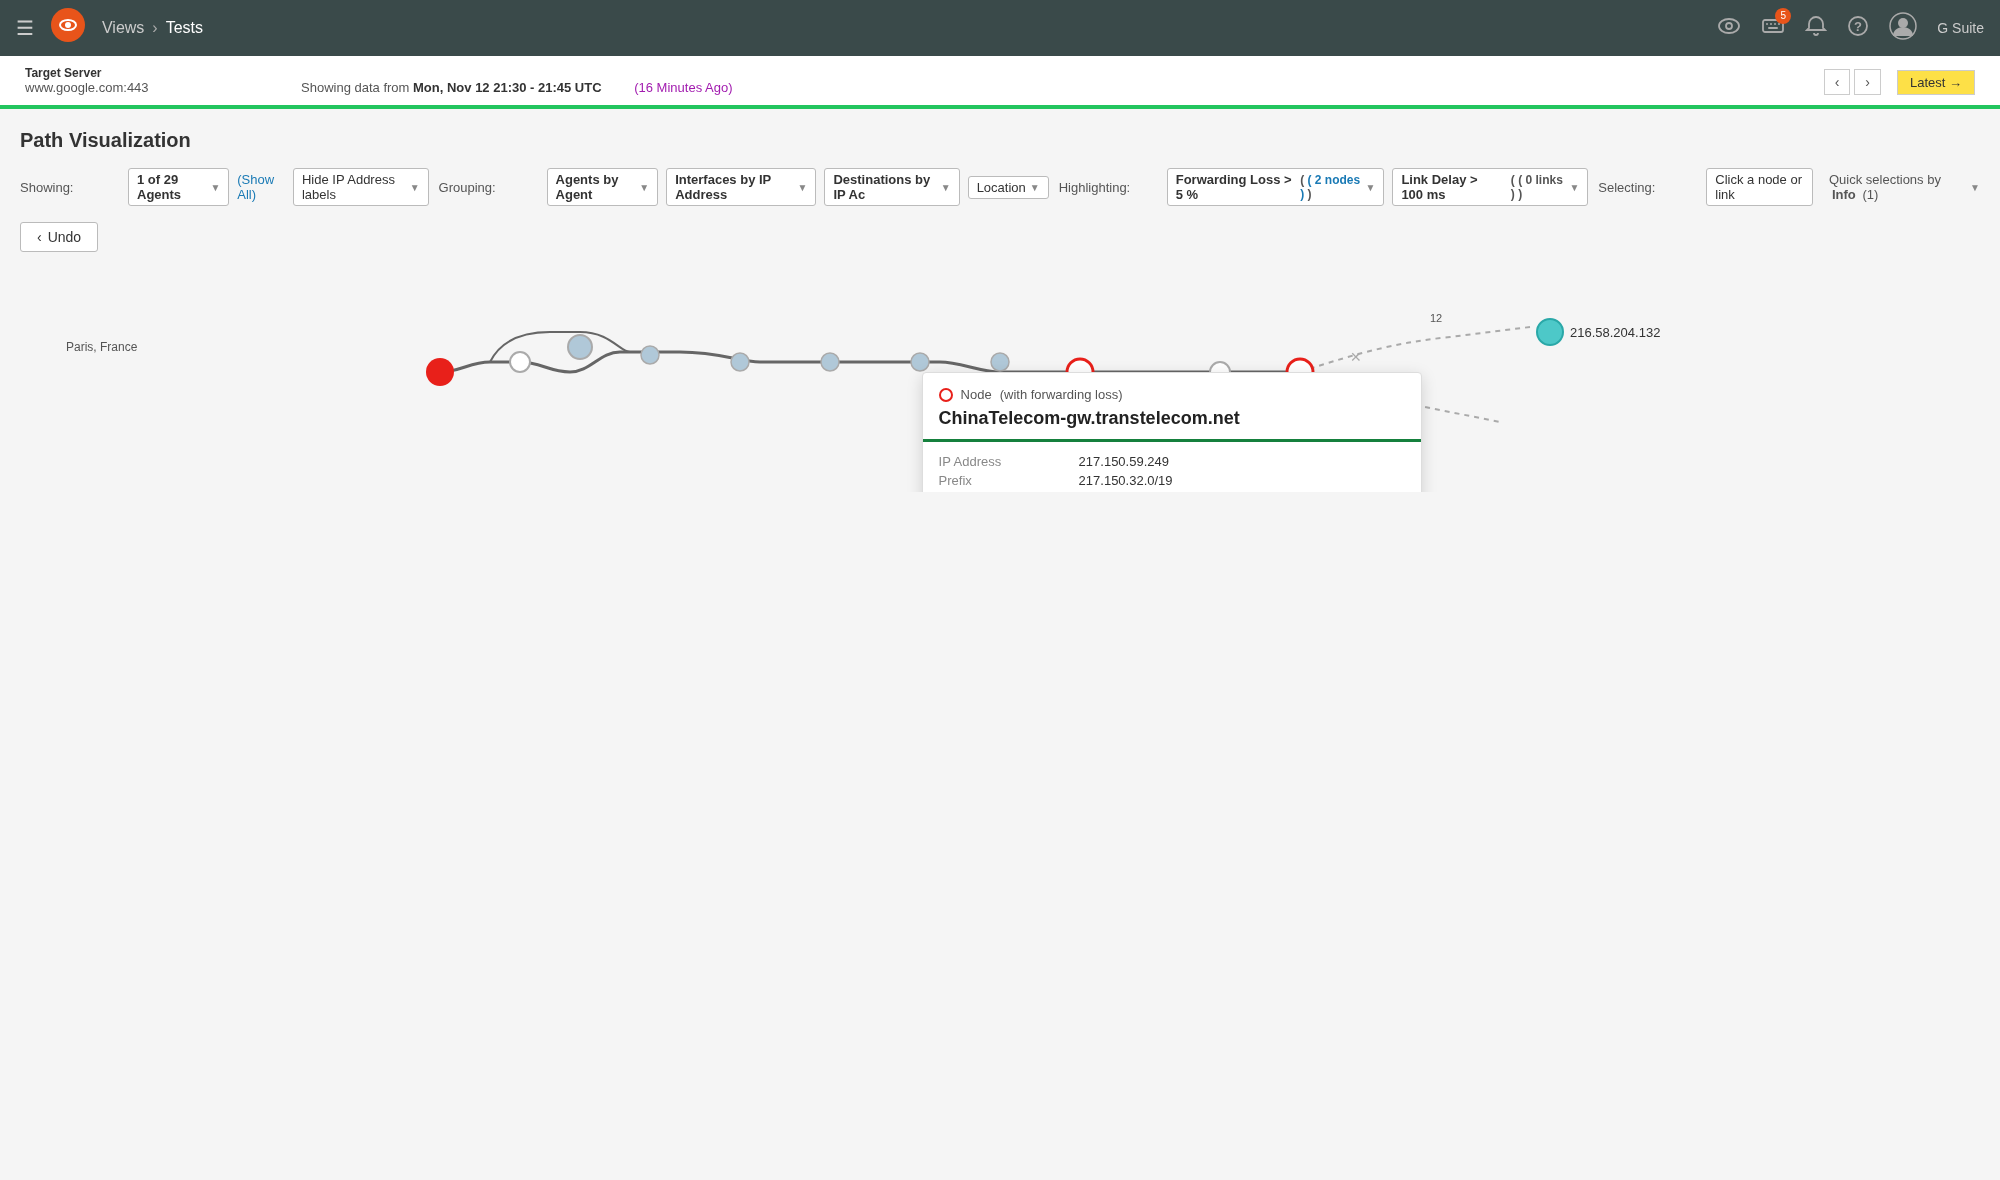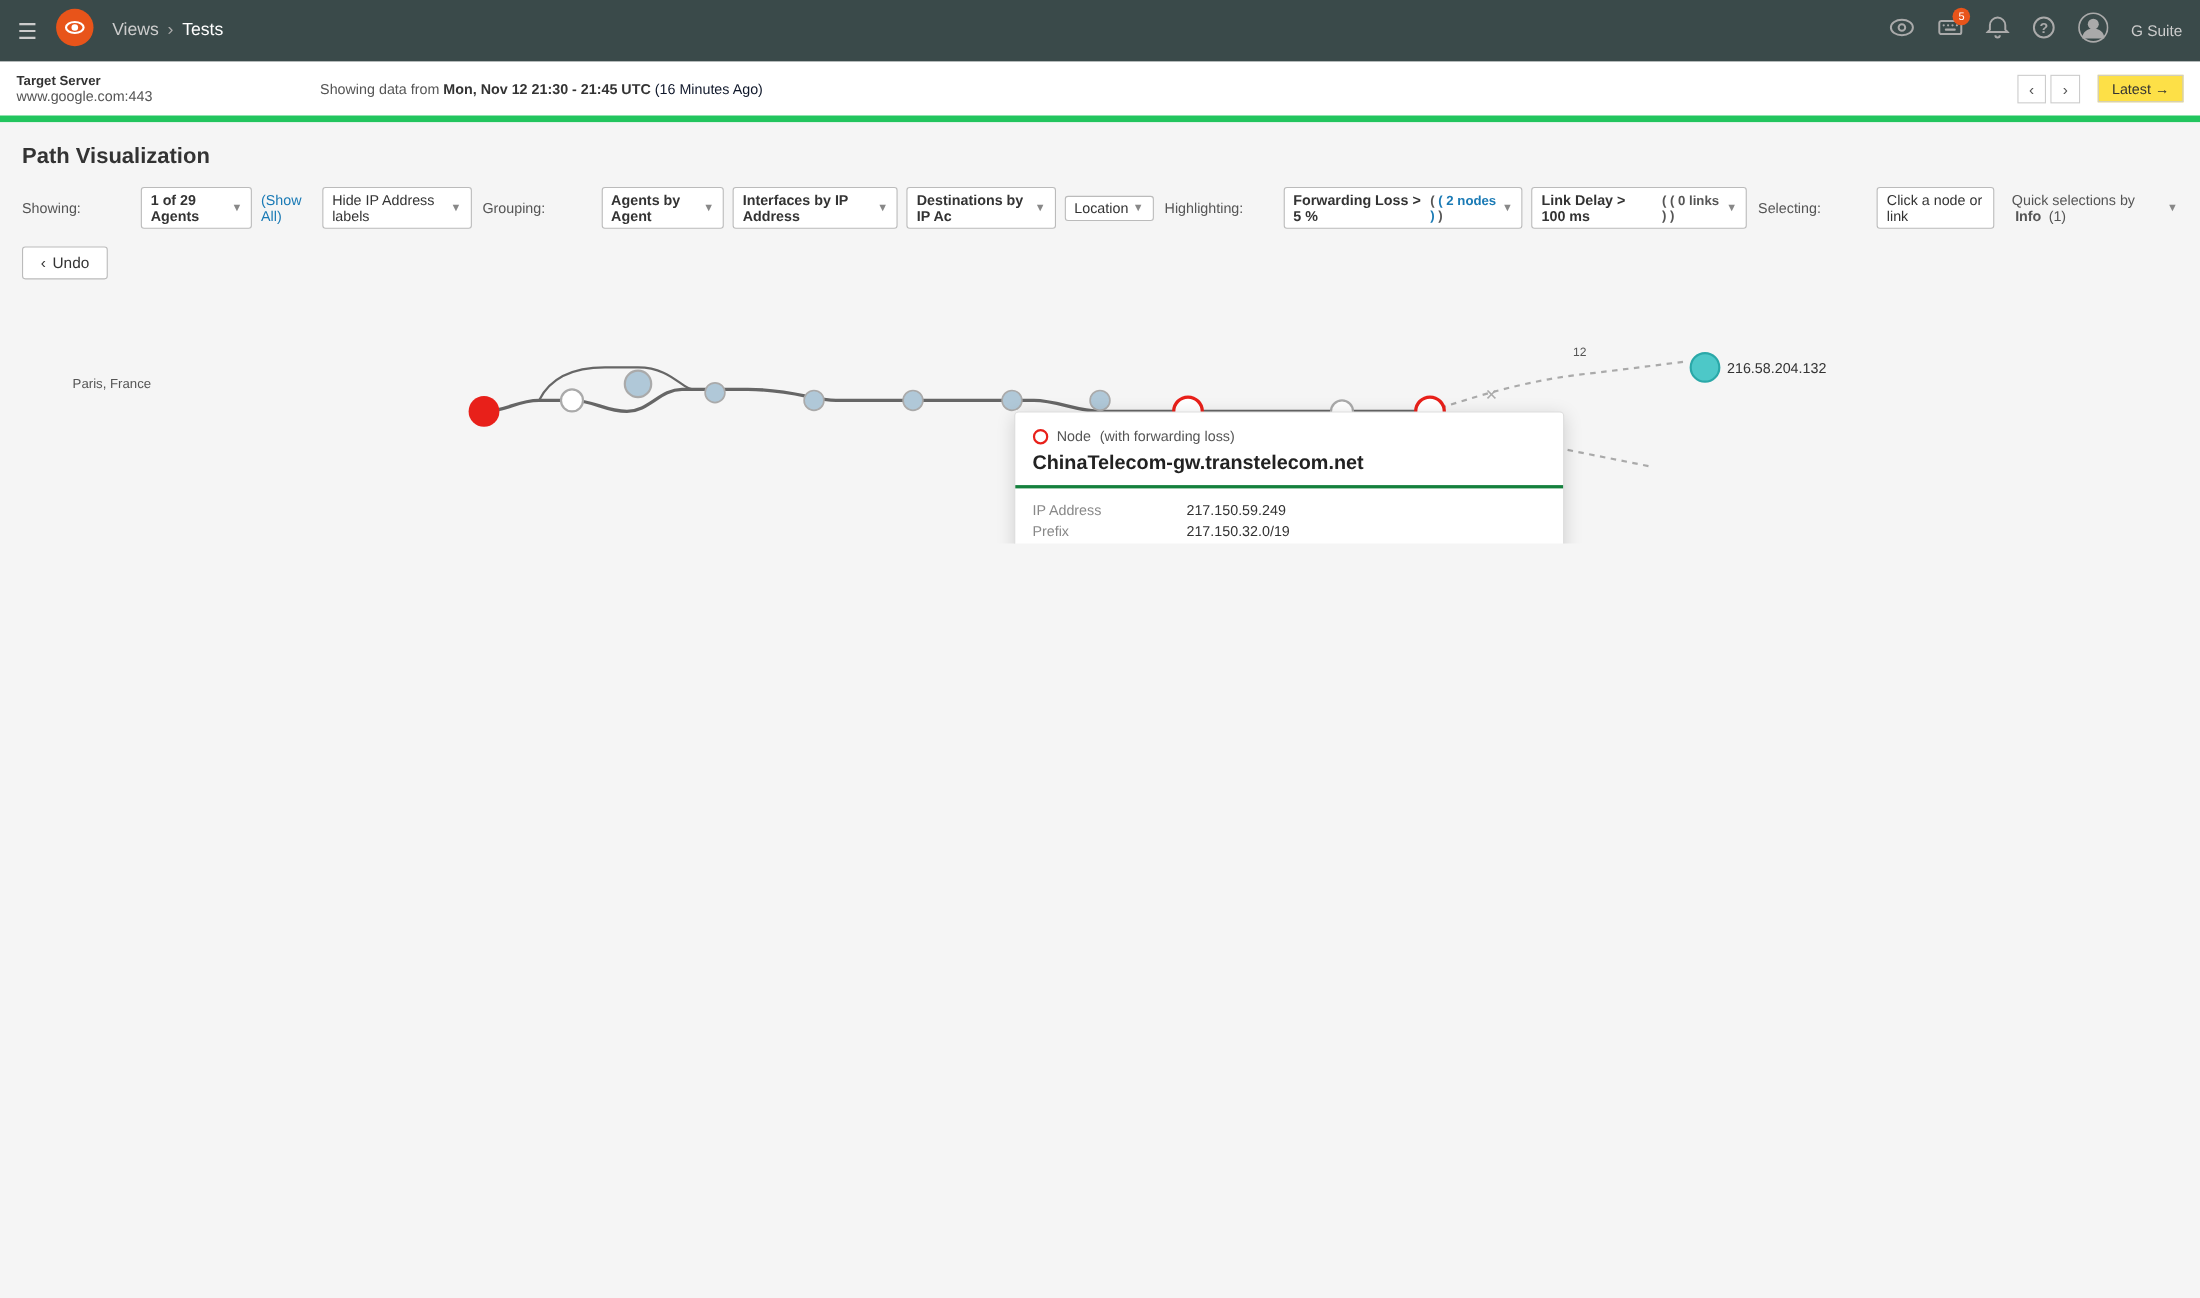--- a/index.html
+++ b/index.html
@@ -30,32 +30,32 @@
       border-radius: 50%;
       width: 16px; height: 16px;
       font-size: 10px;
       display: flex; align-items: center; justify-content: center;
     }
     .topnav-gsuite { color: #ccc; font-size: 14px; }
 
     
     .subheader {
       background: #fff;
-      border-bottom: 6px solid #22c55e;
-      padding: 10px 15px;
+      border-bottom: 4px solid #22c55e;
+      padding: 10px 25px;
       display: flex;
-      align-items: center;
+      align-items: flex-end;
       gap: 16px;
     }
     .target-info { min-width: 260px; }
     .target-info .label { font-size: 12px; font-weight: 600; color: #333; }
     .target-info .value { font-size: 13px; color: #555; }
     .time-info { flex: 1; font-size: 13px; color: #555; }
     .time-info strong { color: #333; }
-    .time-ago { color: #0f172a; }
+    .time-ago { color: #a21caf; margin-left: 29px; }
     .nav-buttons { display: flex; gap: 4px; }
     .nav-btn {
       background: #fff;
       border: 1px solid #ccc;
       padding: 4px 10px;
       cursor: pointer;
       font-size: 14px;
       color: #555;
     }
     .latest-btn {

